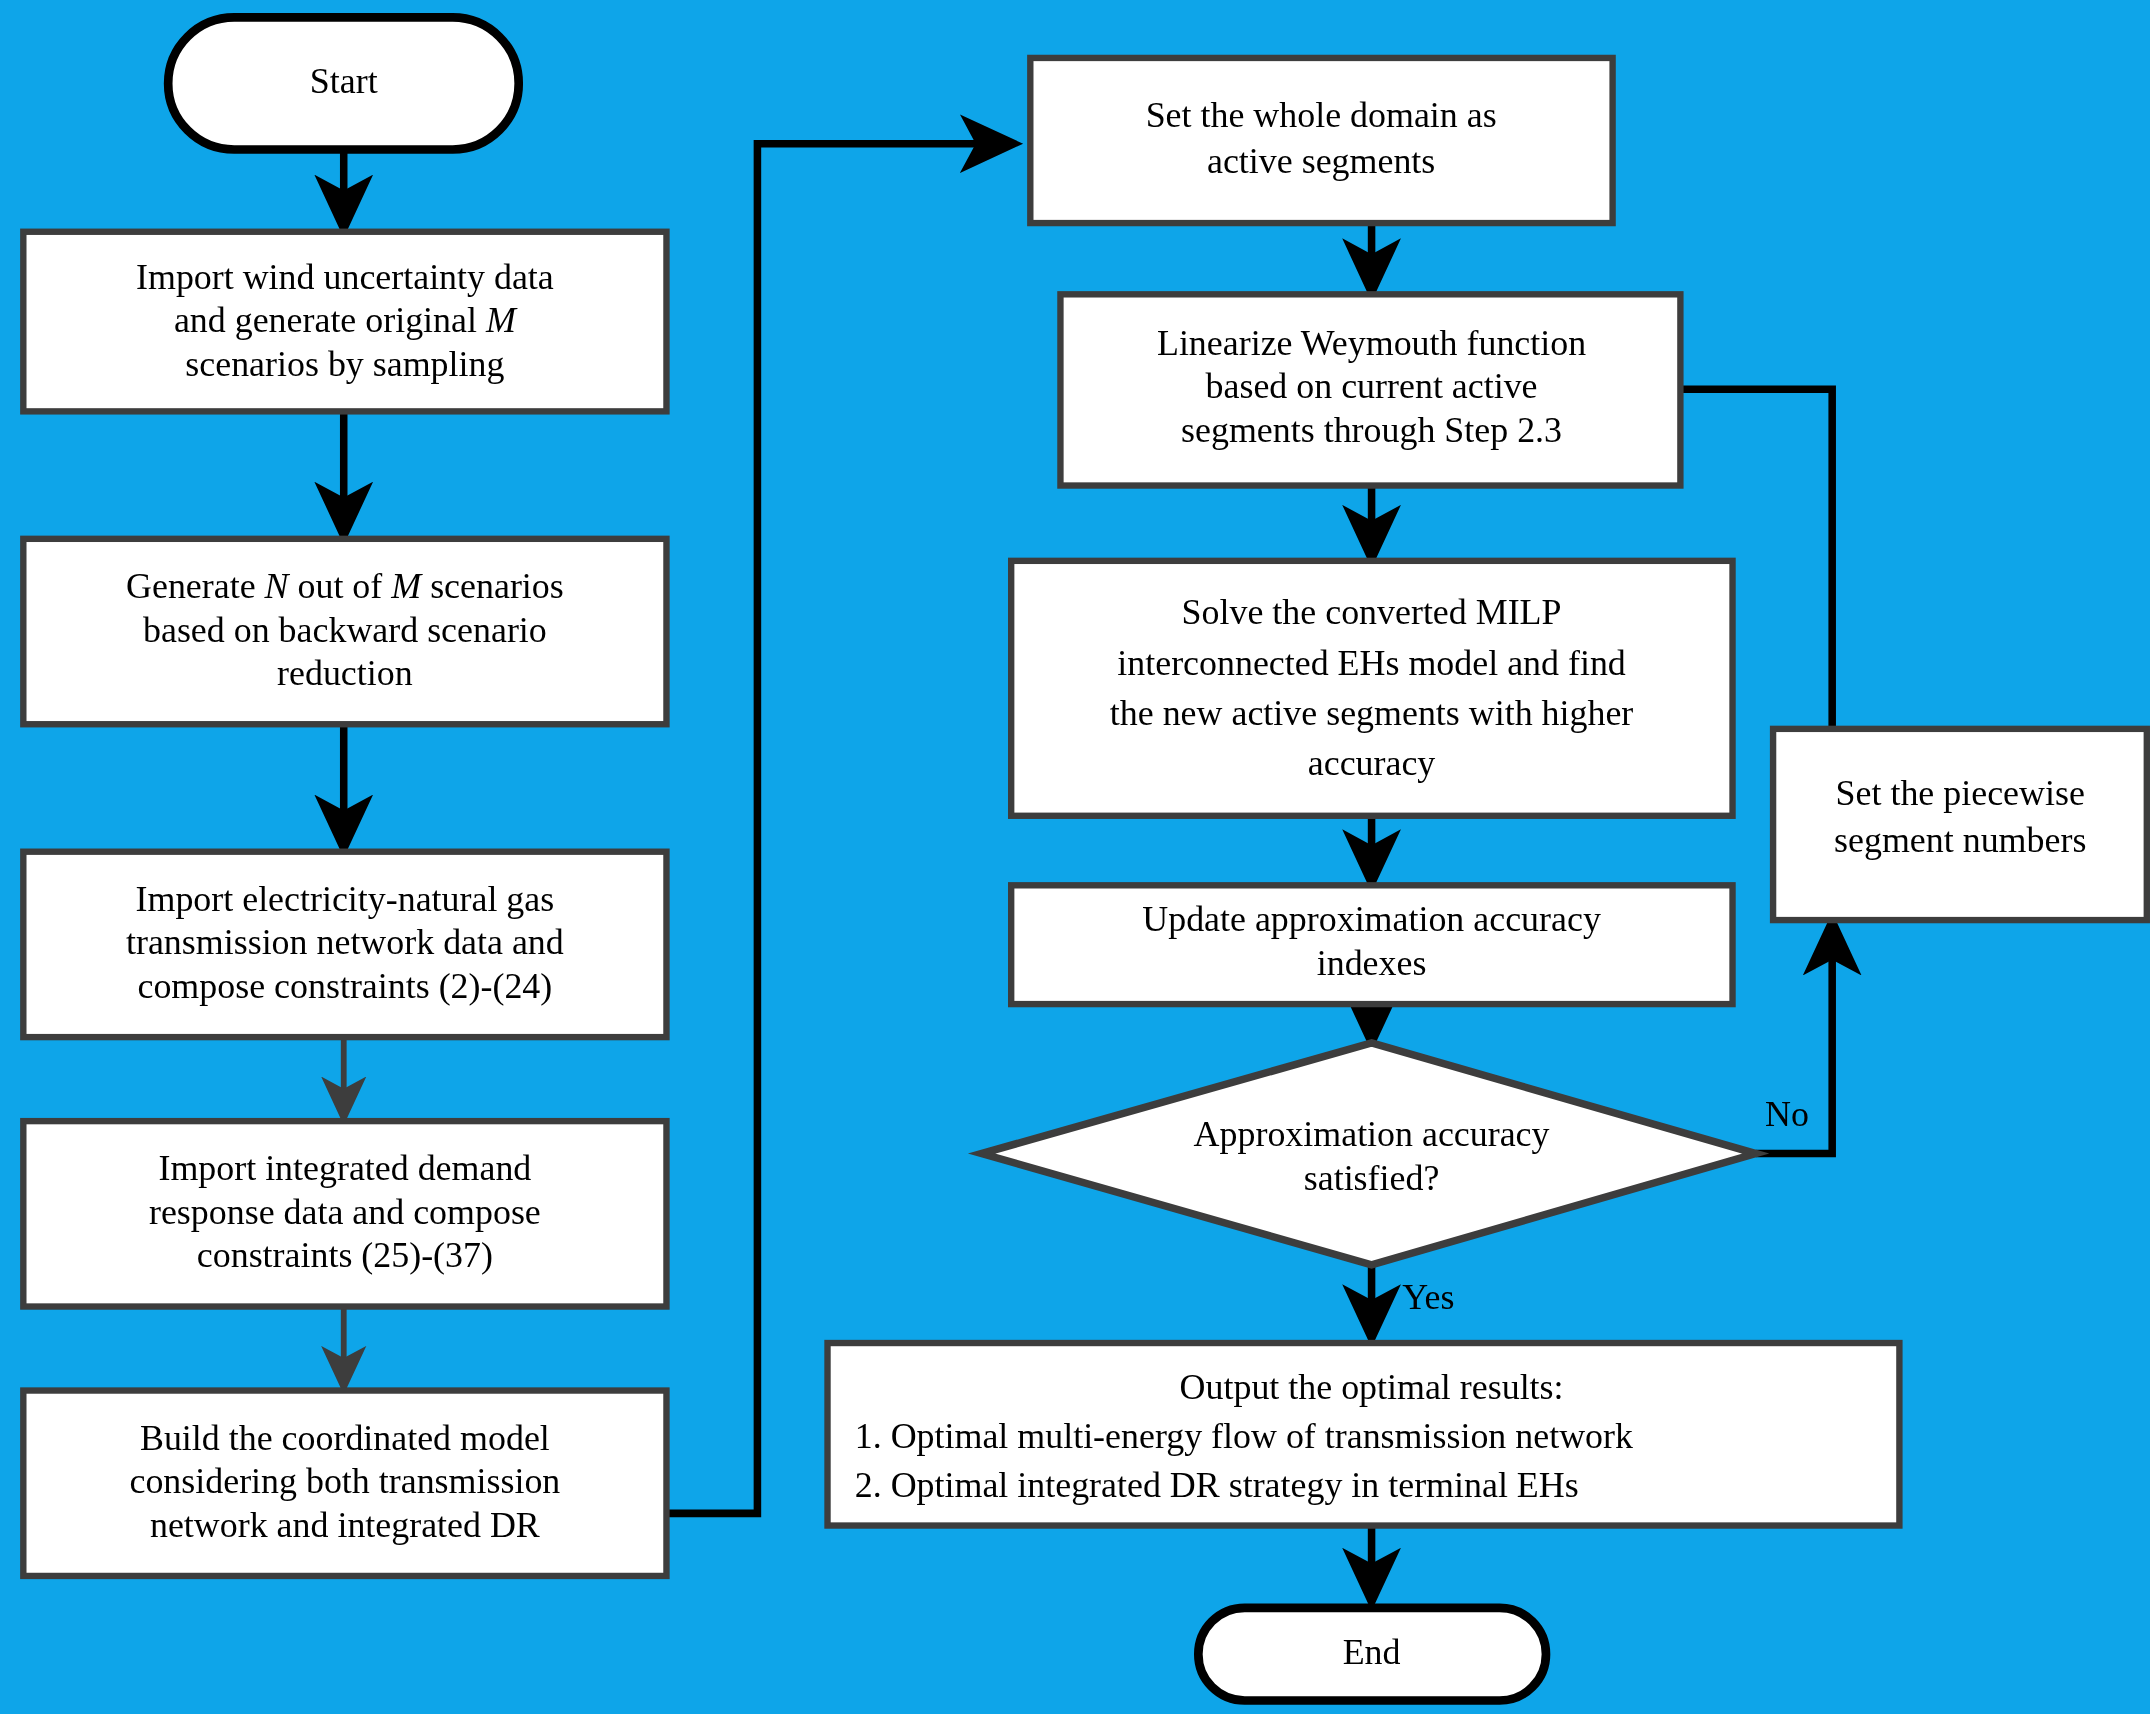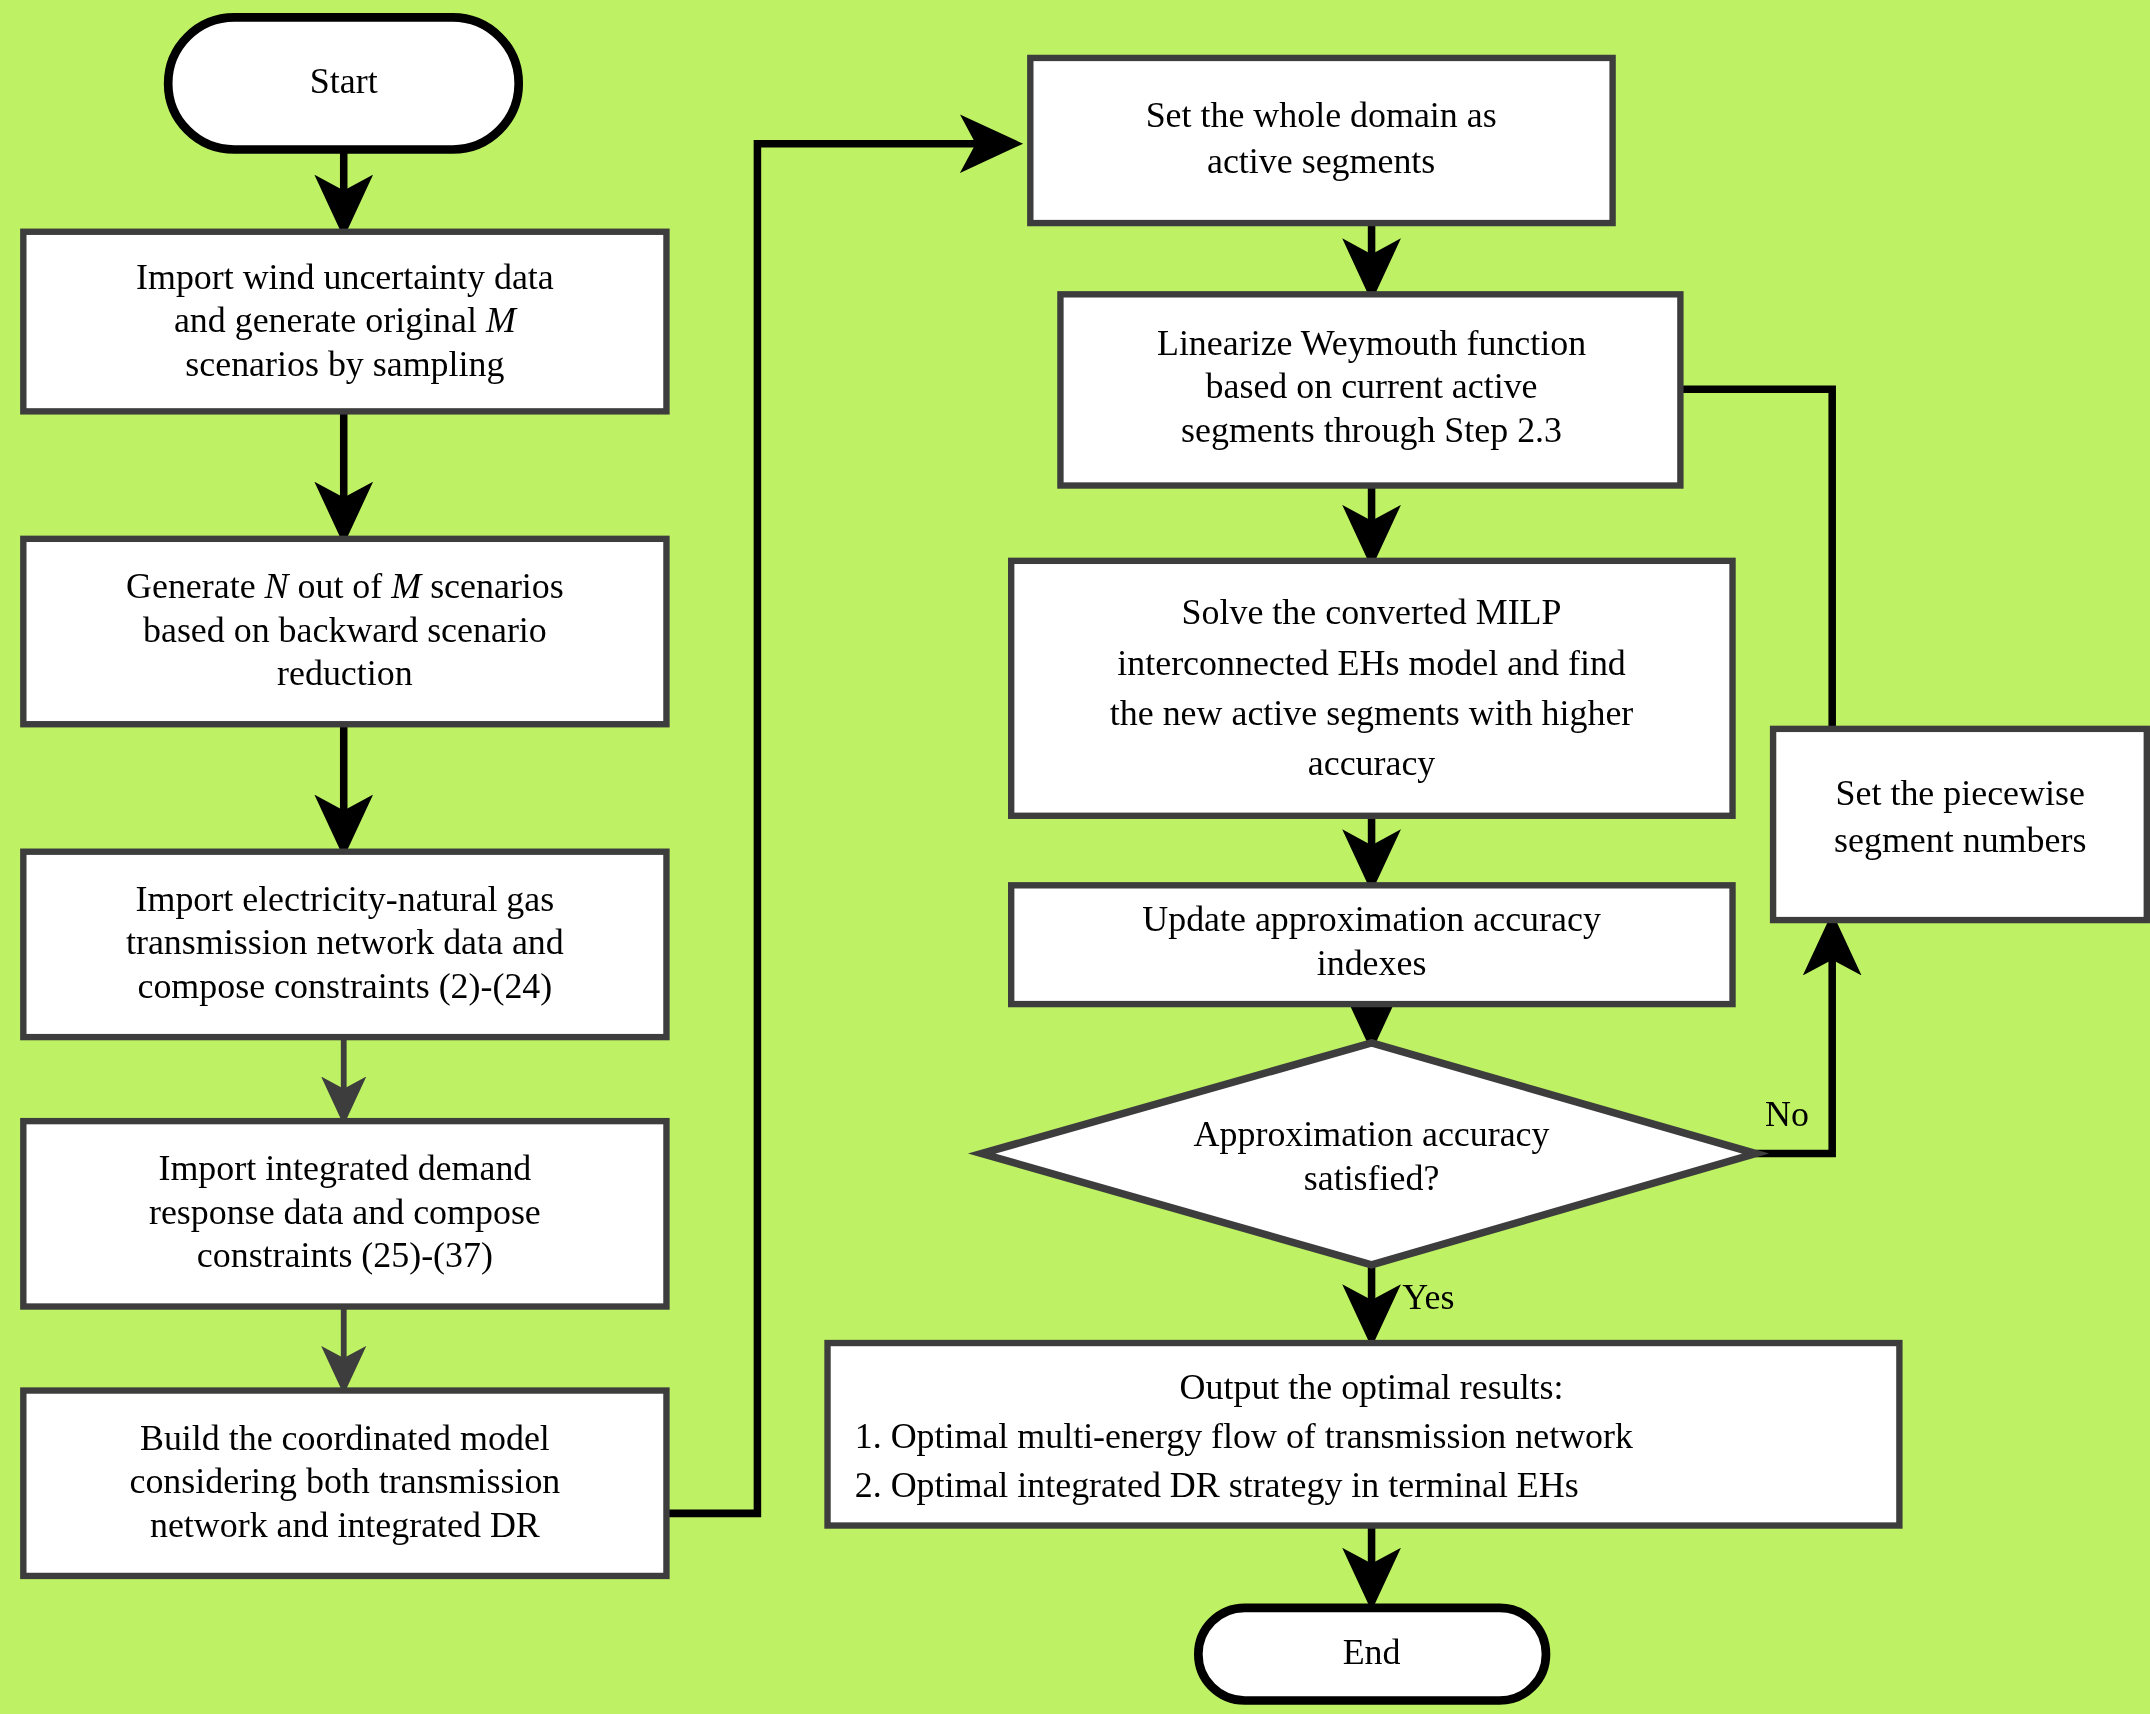--- a/index.html
+++ b/index.html
@@ -7,21 +7,21 @@
     padding: 0;
     background: #ffffff;
   }
   body {
     font-family: "Liberation Serif", "DejaVu Serif", serif;
   }
   #flow-root {
     position: relative;
     width: 2151px;
     height: 1715px;
-    background: #bef264;
+    background: #0ea5e9;
     overflow: hidden;
   }
   svg#flow-svg {
     position: absolute;
     left: 0;
     top: 0;
     width: 2151px;
     height: 1715px;
   }
   .node-box {

